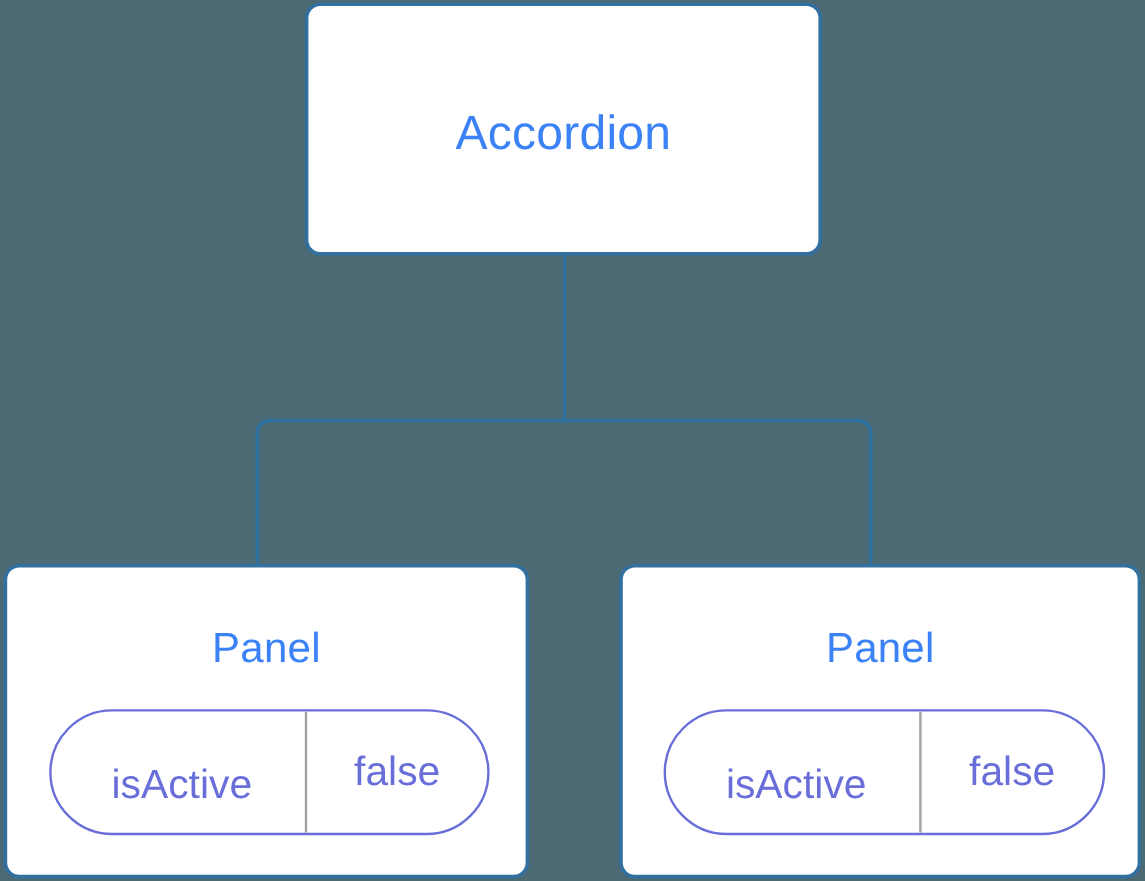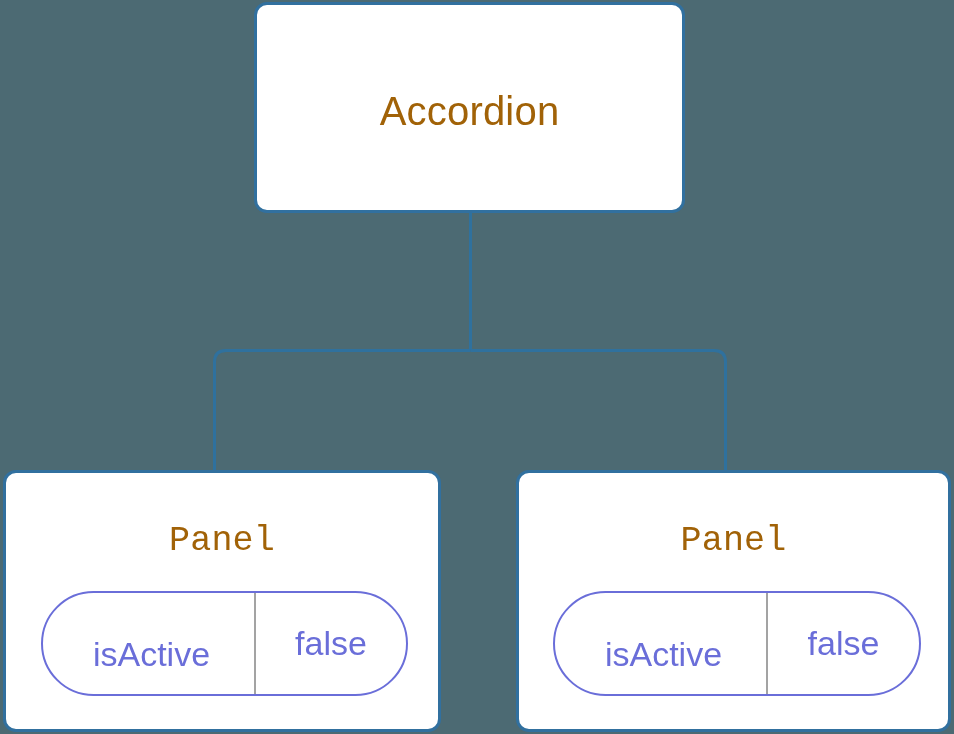--- a/index.html
+++ b/index.html
@@ -59,36 +59,35 @@
     top: 470px;
     width: 435px;
     height: 262px;
   }
 
   .node-title {
     position: absolute;
     left: 0;
     right: 0;
     text-align: center;
-    color: #a16207;
+    color: #3b82f6;
     font-weight: 400;
     letter-spacing: 0.2px;
     white-space: nowrap;
   }
 
   .node-root .node-title {
     top: 84px;
     font-size: 40px;
   }
 
   .node-child-left .node-title,
   .node-child-right .node-title {
     top: 48px;
     font-size: 35px;
-    font-family: Liberation Mono, monospace;
   }
 
   
   .prop-pill {
     position: absolute;
     height: 105px;
     border: 2px solid #6a6ed9;
     border-radius: 53px;
     box-sizing: border-box;
     display: flex;

